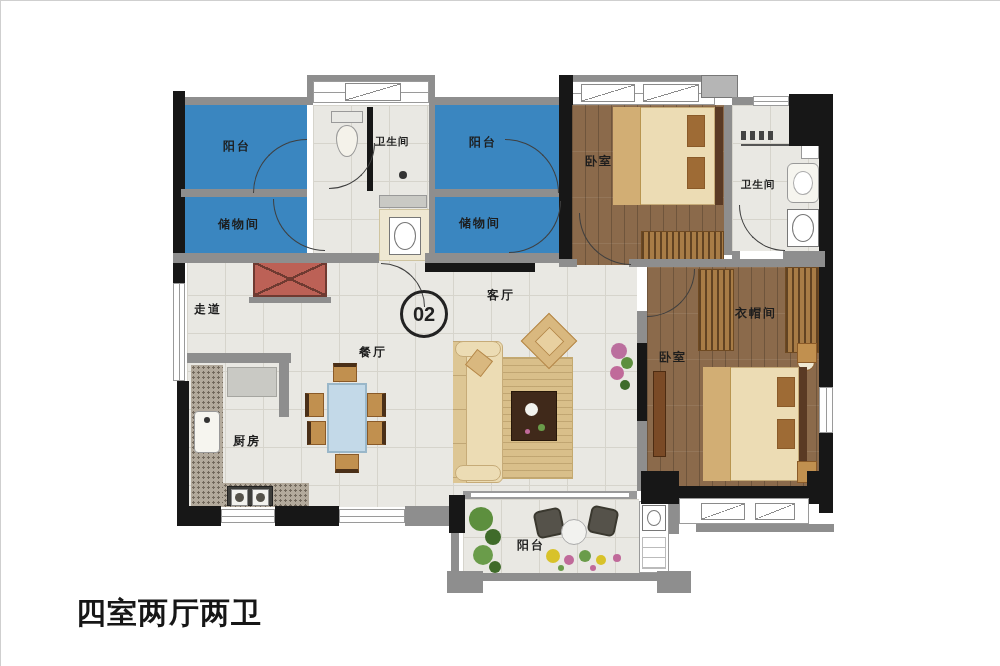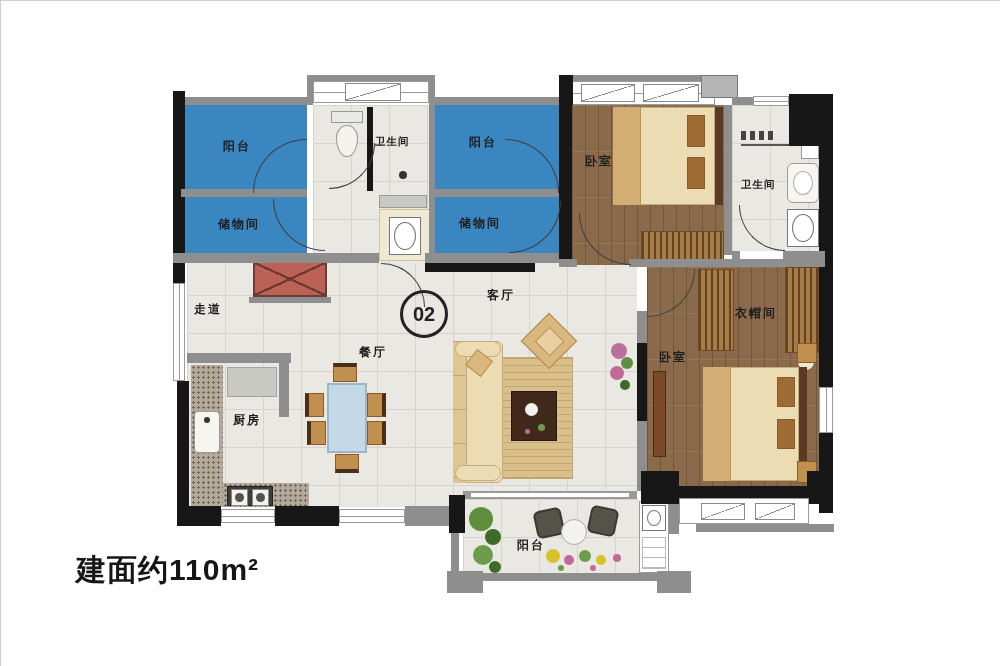--- a/index.html
+++ b/index.html
@@ -233,22 +233,22 @@
   <div class="lbl" style="left:222px;top:137px;">阳台</div>
   <div class="lbl" style="left:217px;top:215px;">储物间</div>
   <div class="lbl sm" style="left:374px;top:134px;">卫生间</div>
   <div class="lbl" style="left:468px;top:133px;">阳台</div>
   <div class="lbl" style="left:458px;top:214px;">储物间</div>
   <div class="lbl" style="left:584px;top:152px;">卧室</div>
   <div class="lbl sm" style="left:740px;top:177px;">卫生间</div>
   <div class="lbl" style="left:193px;top:300px;">走道</div>
   <div class="lbl" style="left:358px;top:343px;">餐厅</div>
   <div class="lbl" style="left:486px;top:286px;">客厅</div>
-  <div class="lbl" style="left:232px;top:411px;">厨房</div>
+  <div class="lbl" style="left:232px;top:432px;">厨房</div>
   <div class="lbl" style="left:734px;top:294px;margin-top:10px;">衣帽间</div>
   <div class="lbl" style="left:658px;top:348px;">卧室</div>
   <div class="lbl" style="left:516px;top:536px;">阳台</div>
 
   <div class="badge" style="left:399px;top:289px;">02</div>
 
-  <div class="caption" style="left:75px;top:549px;">建面约110m²</div>
+  <div class="caption" style="left:75px;top:592px;">四室两厅两卫</div>
 
 </div>
 
 </body></html>

